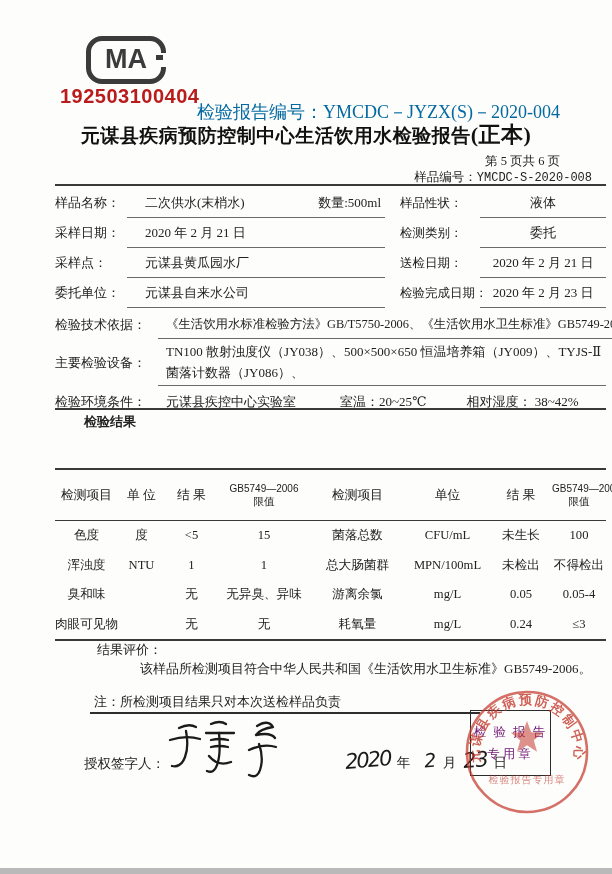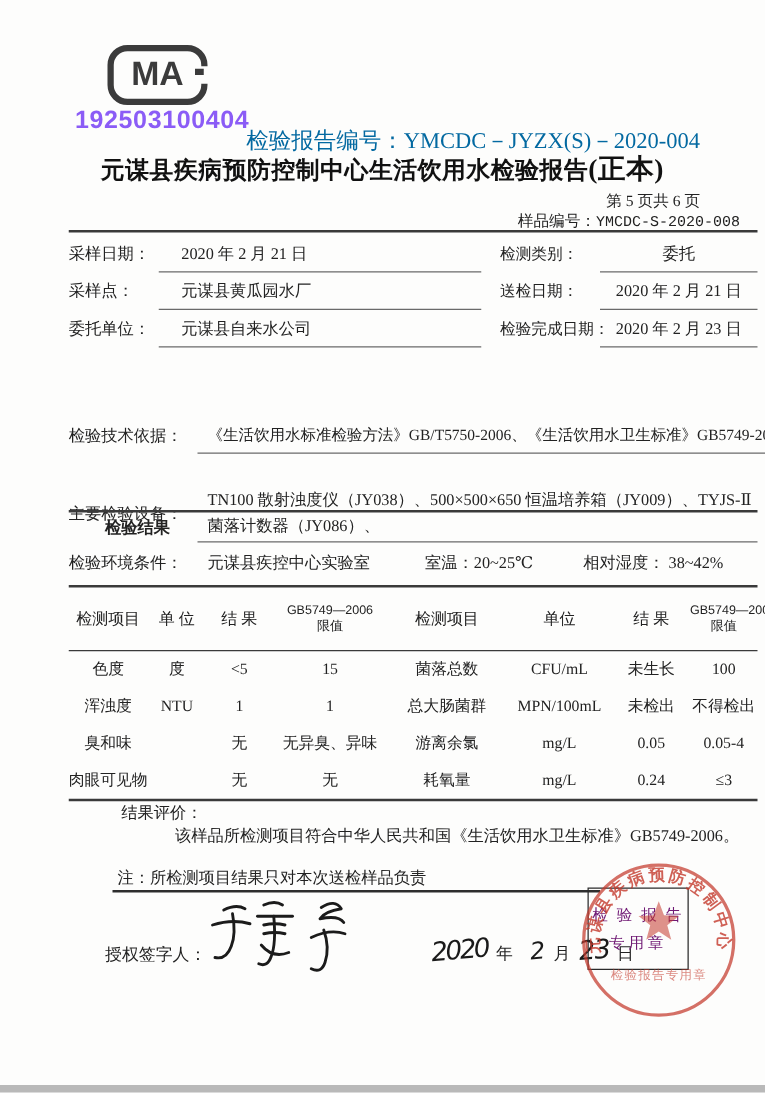--- a/index.html
+++ b/index.html
@@ -26,21 +26,21 @@
   }
   .cma-gap { 
     position:absolute; right:-7px; top:12px; width:9px; height:14px; background:#fdfdfc;
   }
   .cma-stub {
     position:absolute; right:-2px; top:14px; width:7px; height:5px; background:#3b3b3b;
   }
   .cma-number {
     position:absolute; left:60px; top:85px;
     font-family:"Liberation Sans","DejaVu Sans",sans-serif;
-    font-weight:bold; font-size:20px; color:#8b5cf6; letter-spacing:0.5px;
+    font-weight:bold; font-size:20px; color:#b91c1c; letter-spacing:0.5px;
   }
   .report-no { position:absolute; top:100px; right:52px; font-size:18px; color:#0369a1; }
   .doc-title {
     position:absolute; top:120px; left:0; width:612px; text-align:center;
     font-size:19px; font-weight:bold; color:#111; letter-spacing:0.5px;
   }
   .doc-title .suffix { font-size:22px; font-weight:bold; }
   .page-info  { position:absolute; top:153px; right:52px; font-size:12.5px; }
   .sample-no  { position:absolute; top:169px; right:20px; font-size:12.5px; }
   .sample-no .mono { font-family:"Liberation Mono","DejaVu Sans Mono",monospace; font-size:12px; }
@@ -58,21 +58,21 @@
   .info-row .val1 {
     display:flex; justify-content:space-between; align-items:center;
     align-self:stretch; border-bottom:1px solid #6a6a6a; padding:0 4px 0 18px;
   }
   .info-row .val2 {
     text-align:center; align-self:stretch; border-bottom:1px solid #6a6a6a;
     display:flex; align-items:center; justify-content:center; white-space:nowrap;
   }
   
   .method-block { position:absolute; left:55px; right:6px; top:310px; }
-  .m-row { display:grid; grid-template-columns:103px 1fr; align-items:center;margin-top:24px; }
+  .m-row { display:grid; grid-template-columns:103px 1fr; align-items:center; }
   .m-row .m-val { border-bottom:1px solid #6a6a6a; align-self:stretch; display:flex; align-items:center; }
   #basis-row { height:29px; }
   #basis-row .m-val { font-size:12.4px; white-space:nowrap; padding-left:8px; }
   #equip-row { height:47px; }
   #equip-row .m-val { line-height:21px; padding:2px 2px 2px 8px; font-size:13px; }
   #env-row   { height:21px; margin-top:5px; }
   #env-row .m-val { border-bottom:none; }
   #env-row .env-main { padding-left:8px; }
   #env-row .env-temp { margin-left:44px; }
   #env-row .env-hum  { margin-left:40px; }
@@ -137,20 +137,30 @@
   </div>
 
   <div class="page-info">第 5 页共 6 页</div>
   <div class="sample-no">
     <span>样品编号：</span><span class="mono">YMCDC-S-2020-008</span>
   </div>
 
   <div class="hline" id="line-top"></div>
 
   <div class="info-block">
+    <div class="info-row">
+      <span class="lbl">样品名称：</span>
+      <span class="val1">
+        <span>二次供水(末梢水)</span>
+        <span>数量:500ml</span>
+      </span>
+      <span></span>
+      <span class="lbl2">样品性状：</span>
+      <span class="val2">液体</span>
+    </div>
     <div class="info-row">
       <span class="lbl">采样日期：</span>
       <span class="val1">
         <span>2020 年 2 月 21 日</span>
         <span></span>
       </span>
       <span></span>
       <span class="lbl2">检测类别：</span>
       <span class="val2">委托</span>
     </div>

